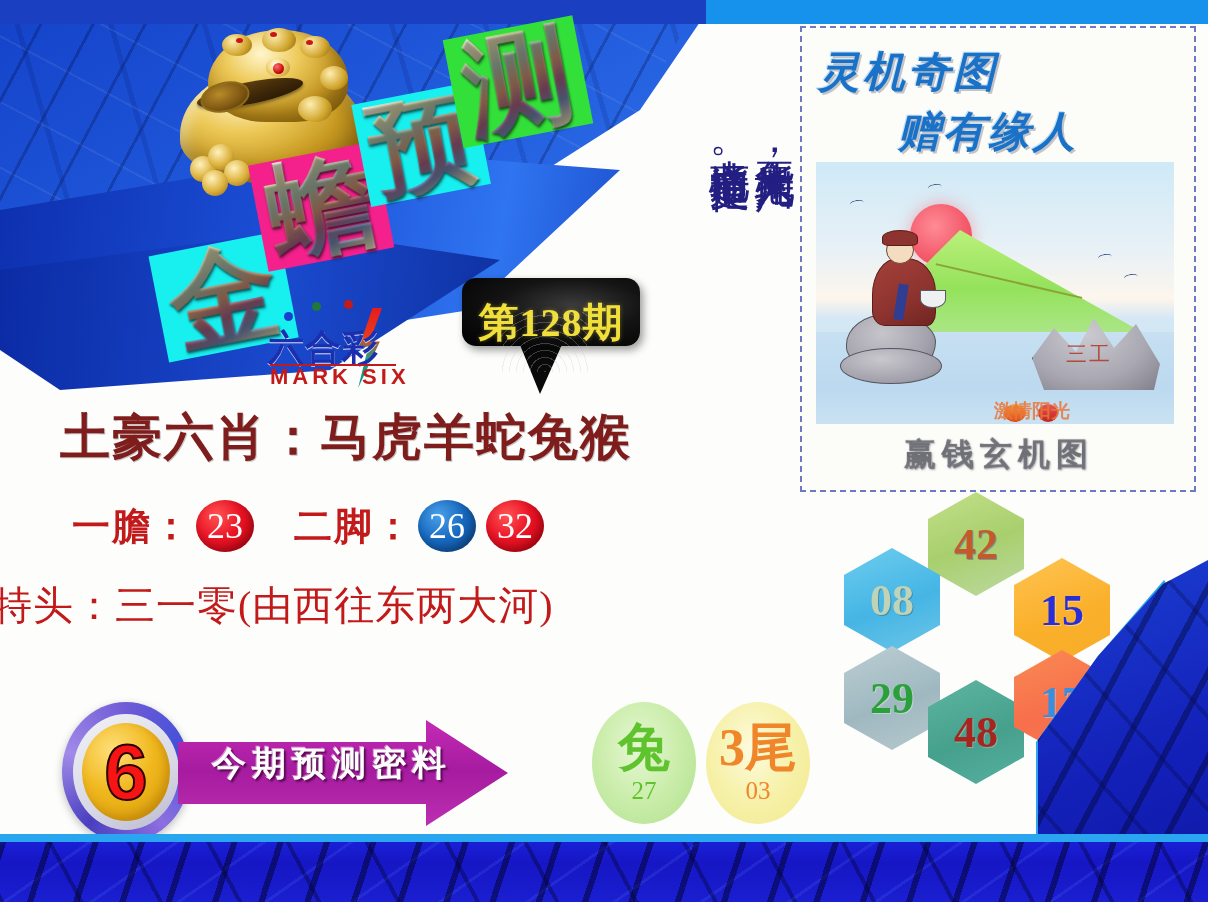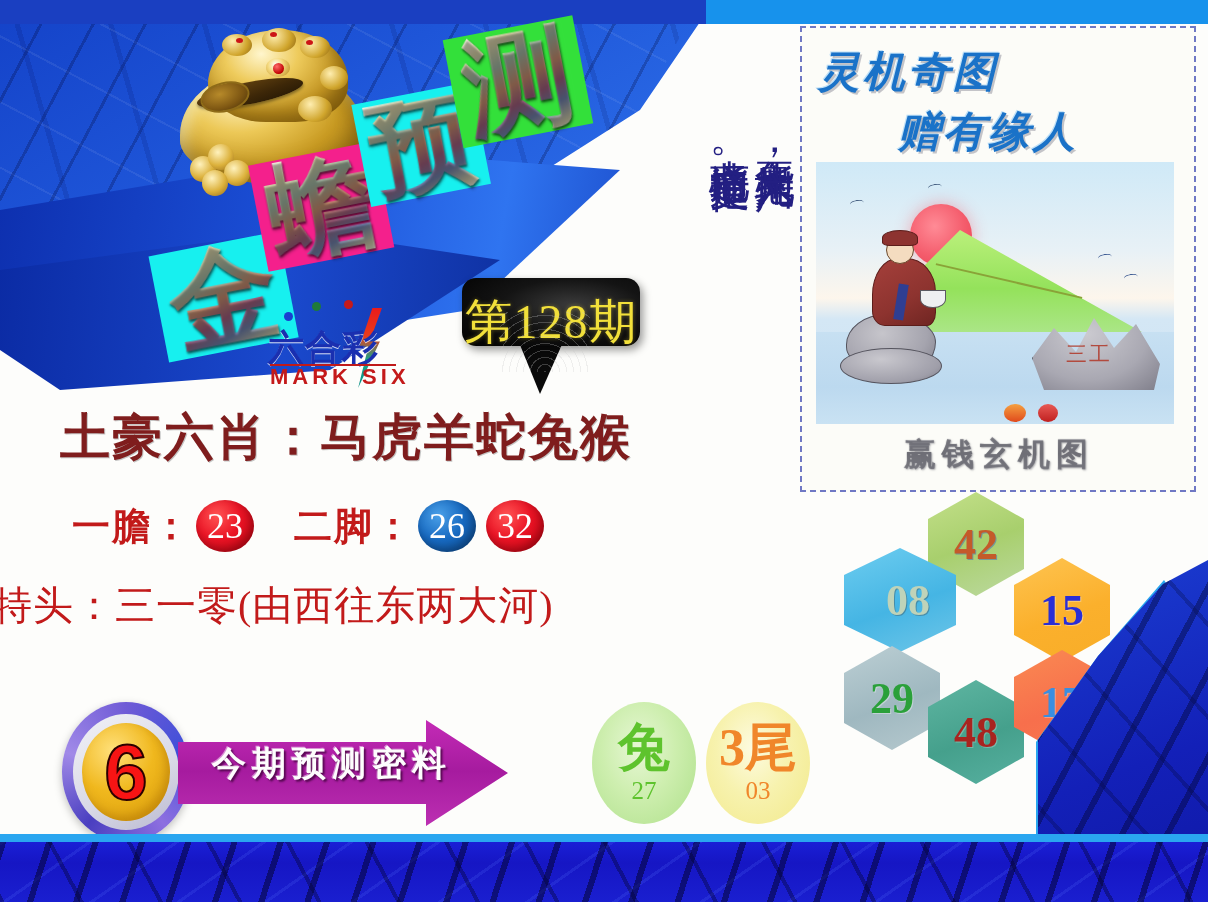--- a/index.html
+++ b/index.html
@@ -130,22 +130,22 @@
     font-weight:700;font-size:22px;letter-spacing:4px;color:#c41a1a;}
   .ms-bolt{position:absolute;left:94px;top:8px;width:34px;height:80px;
     background:linear-gradient(180deg,#e81b1b 0%,#e83b1b 35%,#17a58a 65%,#0d8f86 100%);
     clip-path:polygon(60% 0,22% 48%,48% 48%,18% 100%,82% 42%,52% 42%,88% 0);}
   .ms-dot{position:absolute;border-radius:50%;width:9px;height:9px;}
 
   
   .bubble{position:absolute;left:462px;top:278px;width:178px;height:68px;border-radius:14px;
     background:radial-gradient(ellipse at 62% 40%,#3b3b3b 0%,#141414 45%,#000 100%);
     box-shadow:3px 4px 8px rgba(0,0,0,.4);display:flex;align-items:center;justify-content:center;}
-  .bubble span{font-family:"Liberation Serif",serif;font-size:48px;color:#f2e03a;
-    font-weight:400;letter-spacing:1px;text-shadow:0 0 4px rgba(255,230,60,.35);margin-top:20px;}
+  .bubble span{font-family:"Liberation Serif",serif;font-size:40px;color:#f2e03a;
+    font-weight:700;letter-spacing:1px;text-shadow:0 0 4px rgba(255,230,60,.35);margin-top:20px;}
   .bubble-tail{position:absolute;left:518px;top:340px;width:44px;height:54px;
     background:#0a0a0a;clip-path:polygon(0 0,46px 0,22px 54px);}
   .bubble-rings{position:absolute;left:500px;top:312px;width:90px;height:60px;opacity:.5;
     background:repeating-radial-gradient(circle at 50% 100%,rgba(200,200,200,.55) 0 1px,rgba(0,0,0,0) 1px 7px);}
 
   
   .zodiac-line{
     position:absolute;left:60px;top:404px;width:620px;
     font-family:"Liberation Serif",serif;font-size:50px;font-weight:700;color:#7f1d1d;
     letter-spacing:2px;white-space:nowrap;text-shadow:1px 1px 0 rgba(160,160,160,.6);
@@ -268,21 +268,21 @@
     text-shadow:0 0 1px rgba(110,110,118,.9),1px 1px 2px rgba(120,120,128,.55);}
 
   
   .hexwrap{position:absolute;left:828px;top:492px;width:294px;height:298px;}
   .hex{position:absolute;width:96px;height:104px;display:flex;align-items:center;justify-content:center;
     clip-path:polygon(50% 0,100% 26%,100% 74%,50% 100%,0 74%,0 26%);
     font-family:"Liberation Serif",serif;font-size:44px;font-weight:700;}
   .hex.h42{left:100px;top:0;background:linear-gradient(160deg,#c4e08a 0%,#a8cf6d 50%,#bcd9a0 100%);color:#c45a2a;
     text-shadow:1px 1px 0 rgba(70,110,180,.55);}
   .hex.h08{left:16px;top:56px;background:linear-gradient(160deg,#6dcdf0 0%,#45b5e4 55%,#6ec6e8 100%);color:#bfd3b9;
-    text-shadow:1px 1px 0 rgba(60,60,60,.35);padding-left:16px;}
+    text-shadow:1px 1px 0 rgba(60,60,60,.35);}
   .hex.h15{left:186px;top:66px;background:linear-gradient(160deg,#fec451 0%,#fbb02c 55%,#f8ad28 100%);color:#2a2ed6;
     text-shadow:1px 1px 0 rgba(255,255,255,.35);}
   .hex.h29{left:16px;top:154px;background:linear-gradient(160deg,#bccfd4 0%,#9fb8c0 55%,#b6c9ce 100%);color:#2aa03a;
     text-shadow:1px 1px 0 rgba(255,255,255,.35);}
   .hex.h48{left:100px;top:188px;background:linear-gradient(160deg,#5fb6a2 0%,#45a08c 55%,#57b0a0 100%);color:#a8241f;
     text-shadow:1px 1px 0 rgba(255,255,255,.25);}
   .hex.h17{left:186px;top:158px;background:linear-gradient(160deg,#fa8a52 0%,#f76f4c 55%,#f9794f 100%);color:#3a8ee0;
     text-shadow:1px 1px 0 rgba(255,255,255,.3);}
 </style>
 </head>
@@ -406,20 +406,21 @@
       <div class="ill-rock1b"></div>
       <div class="ill-man-body"></div>
       <div class="ill-sash"></div>
       <div class="ill-man-head"></div>
       <div class="ill-man-hat"></div>
       <div class="ill-bowl"></div>
       <div class="ill-rock2"></div>
       <div class="ill-rocktxt">三工</div>
       <div class="ill-dot-o"></div>
       <div class="ill-dot-o2"></div>
+      <div class="ill-overlay">激情阳光</div>
     </div>
 
     <div class="panel-bottom">赢钱玄机图</div>
   </div>
 
   <div class="hexwrap">
     <div class="hex h42">42</div>
     <div class="hex h08">08</div>
     <div class="hex h15">15</div>
     <div class="hex h29">29</div>

